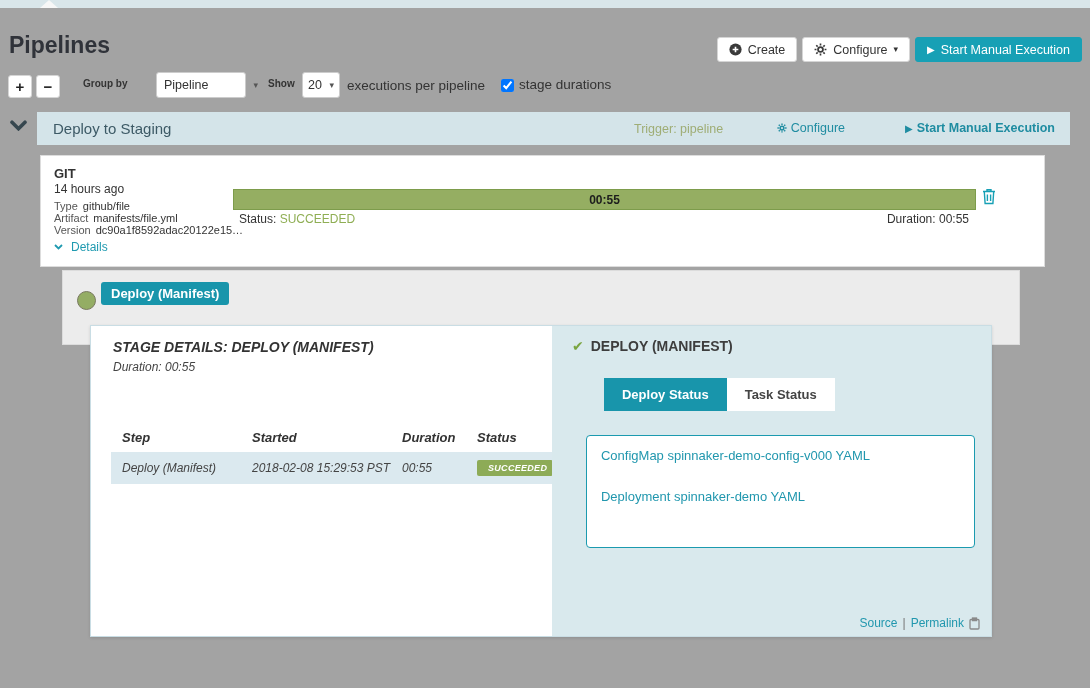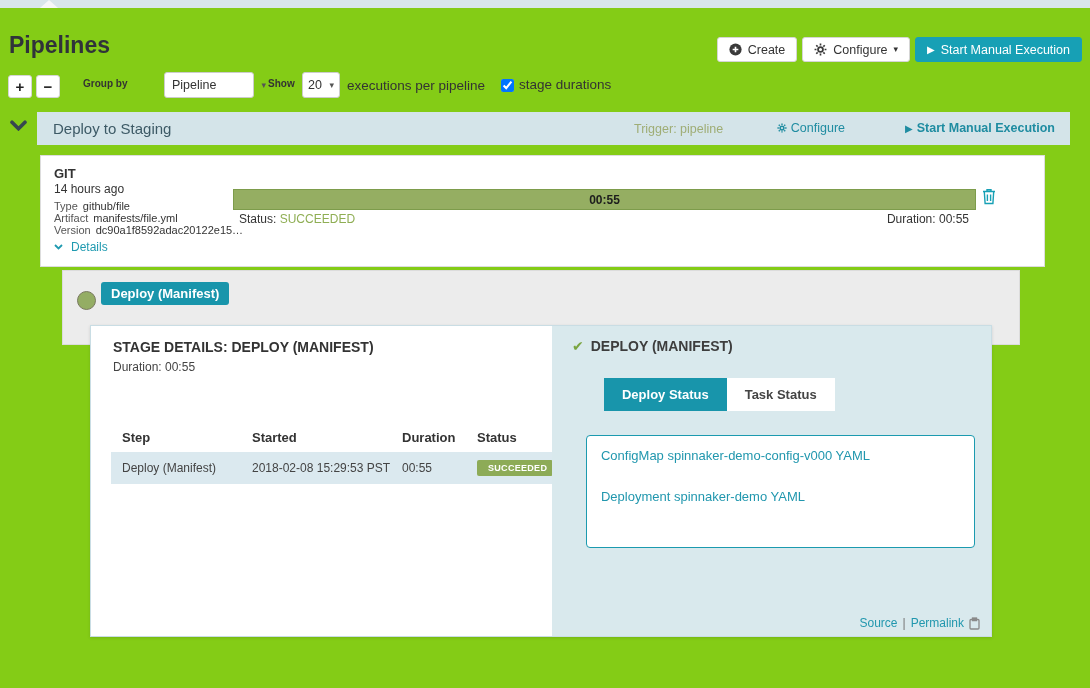--- a/index.html
+++ b/index.html
@@ -1,18 +1,18 @@
 <!DOCTYPE html>
 <html><head>
 <meta charset="utf-8">
 <style>
   * { margin:0; padding:0; box-sizing:border-box; }
   html,body { width:1090px; height:688px; overflow:hidden; }
   body { font-family:"Liberation Sans","DejaVu Sans",sans-serif; background:#f6f6f6; color:#333; }
-  #app { position:relative; width:1090px; height:688px; background:#84cc16; }
+  #app { position:relative; width:1090px; height:688px; background:#a3a3a3; }
 
   
   .topstrip { position:absolute; left:0; top:0; width:1090px; height:8px; background:#d9e6ea; }
   .notch { position:absolute; left:40px; top:0; width:0; height:0;
            border-left:9px solid transparent; border-right:9px solid transparent;
            border-bottom:8px solid #f7f7f7; }
 
   
   .page-title { position:absolute; left:9px; top:32px; font-size:23px; font-weight:700; color:#30333a; }
   .header-actions { position:absolute; right:8px; top:37px; display:flex; gap:5px; }
@@ -70,21 +70,21 @@
                 background:#ececec; border:1px solid #dcdcdc; }
   .stage-dot { position:absolute; left:14px; top:20px; width:19px; height:19px; border-radius:50%;
                background:#94ad64; border:1px solid #79795f; cursor:pointer; }
   .stage-pill { position:absolute; left:38px; top:11px; height:23px; padding:0 10px;
                 background:#1895ab; border-radius:3px; color:#fff; font-size:13px; font-weight:700;
                 display:flex; align-items:center; cursor:pointer; }
 
   
   .popup { position:absolute; left:90px; top:325px; width:902px; height:312px;
            border:1px solid #c9dde4; box-shadow:0 1px 3px rgba(0,0,0,.12); display:flex; }
-  .popup-left { width:462px; height:100%; background:#fff; position:relative; }
+  .popup-left { width:462px; height:100%; background:#fff; position:relative;font-style:italic; }
   .popup-right { width:440px; height:100%; background:#d9e9ed; position:relative; }
 
   .sd-title { position:absolute; left:22px; top:13px; font-size:14px; font-weight:700; color:#333; }
   .sd-duration { position:absolute; left:22px; top:34px; font-size:12px; color:#444; }
   .sd-table { position:absolute; left:20px; right:0; top:60px;margin-top:36px; }
   .sd-hrow, .sd-drow { display:grid; grid-template-columns:130px 150px 75px 1fr; align-items:center; }
   .sd-hrow { height:30px; font-size:13px; font-weight:700; color:#333; }
   .sd-hrow span, .sd-drow span { padding-left:11px; }
   .sd-drow { height:32px; background:#dbe9ef; font-size:12px; color:#444; cursor:pointer; }
   .badge { display:inline-block; background:#8dab57; color:#fff; font-size:9px; font-weight:700;
@@ -146,21 +146,21 @@
   </div>
 
   <button class="zoom-btn" id="zoom-in">
       <span>+</span>
     </button>
   <button class="zoom-btn" id="zoom-out">
       <span>−</span>
     </button>
 
   <span class="flt-label" style="left:83px;">Group by</span>
-  <div class="selectbox" style="left:164px; width:90px;gap:39px;">
+  <div class="selectbox" style="left:156px; width:90px;gap:39px;">
     <span>Pipeline</span>
     <span class="caret">▾</span>
   </div>
 
   <span class="flt-label" style="left:268px;">Show</span>
   <div class="selectbox" style="left:302px; width:38px; padding:0 5px;">
     <span>20</span>
     <span class="caret" style="margin-left:3px;">▾</span>
   </div>
   <span class="flt-text" style="left:347px;">executions per pipeline</span>

